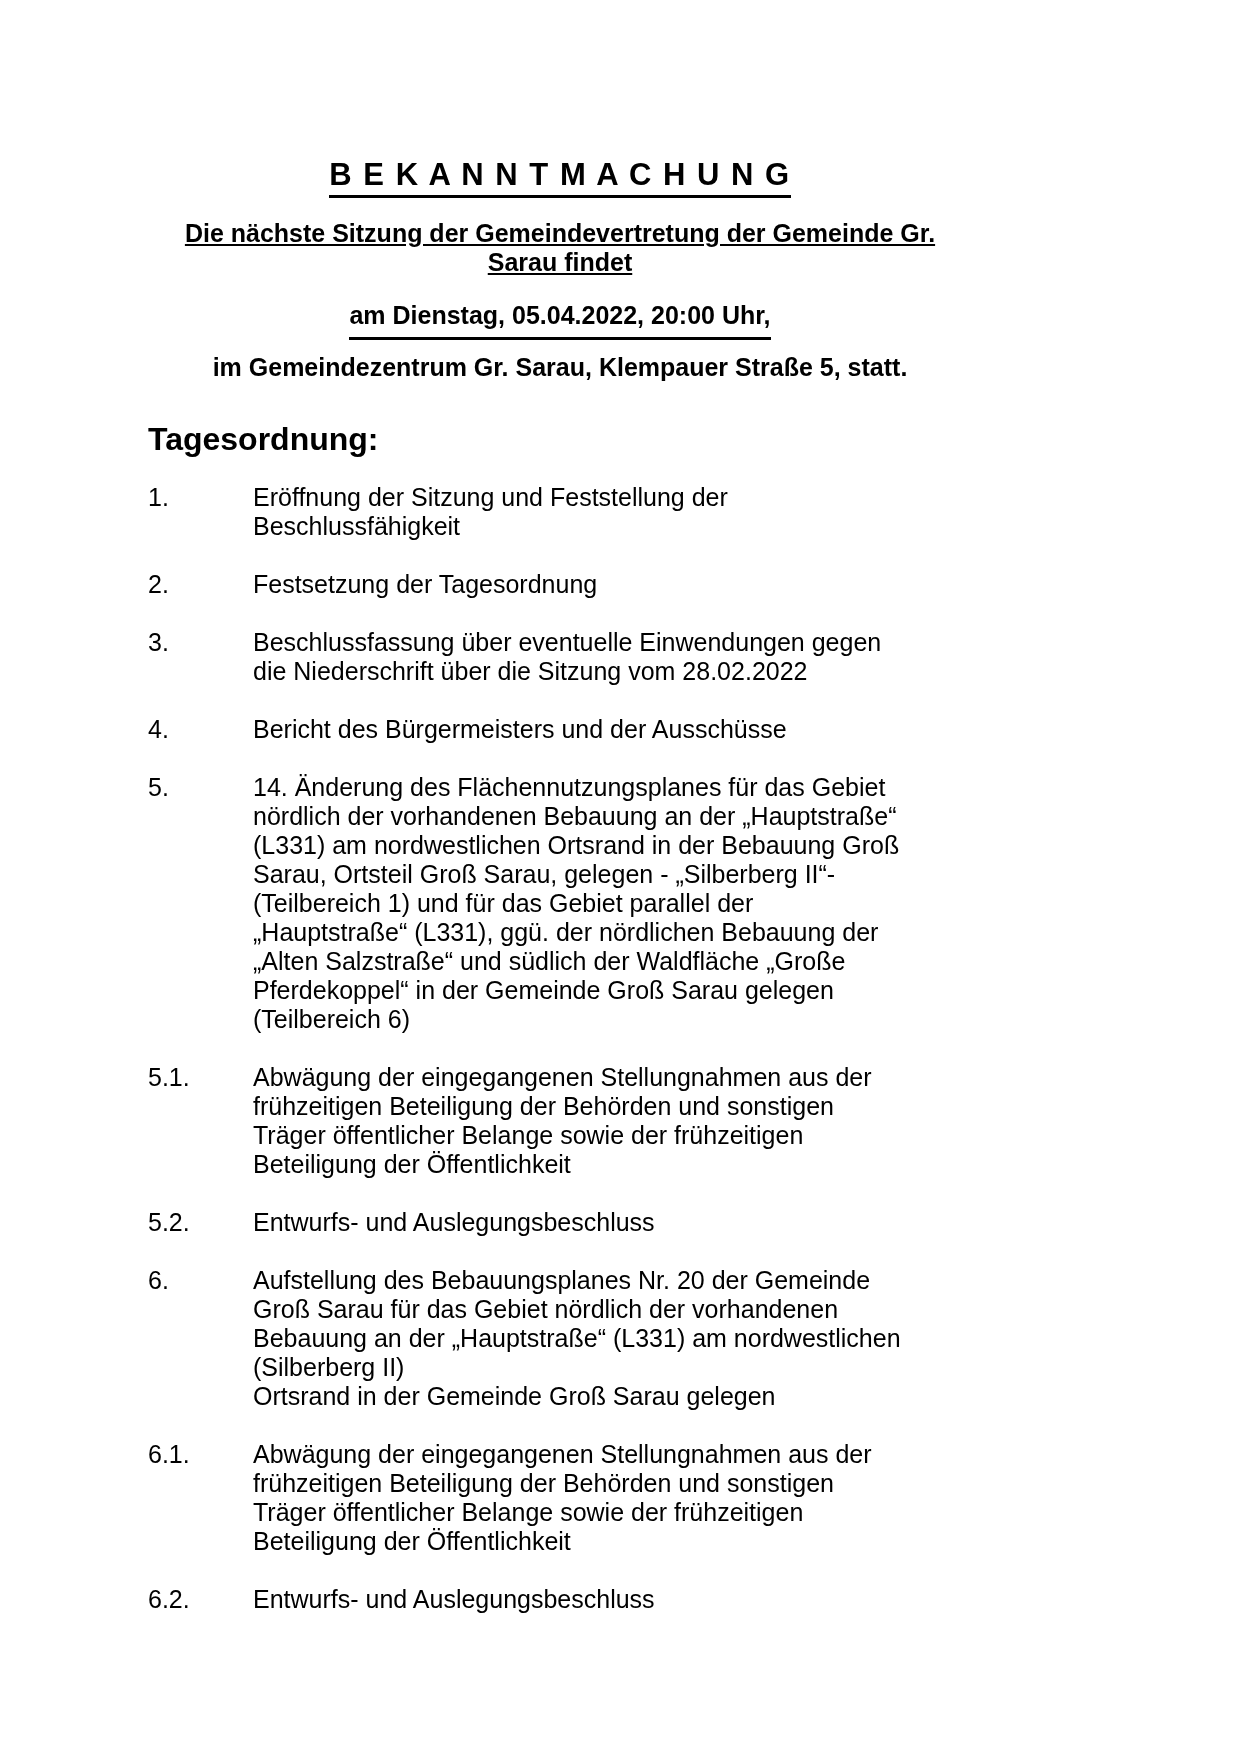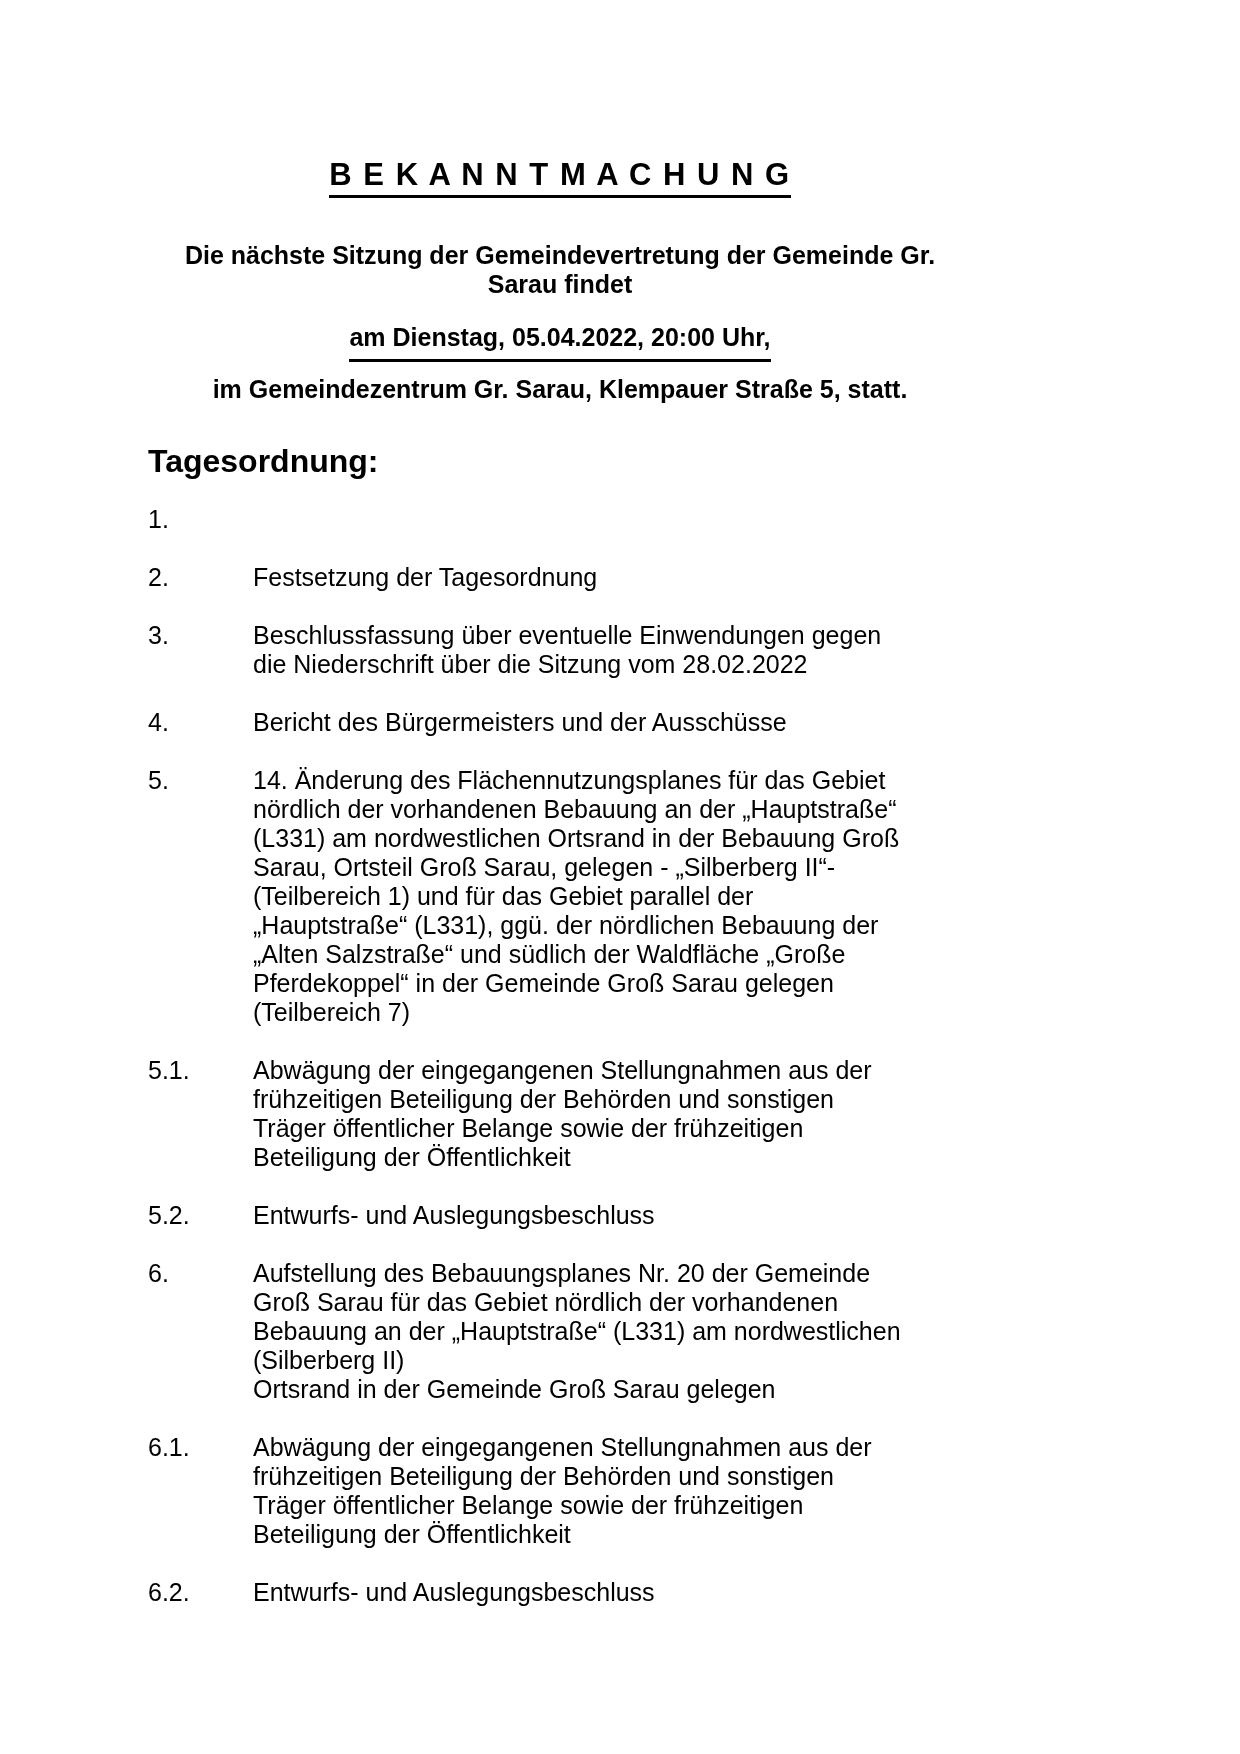--- a/index.html
+++ b/index.html
@@ -35,21 +35,21 @@
     border-bottom: 3px solid #000;
     padding-bottom: 3px;
   }
   p.intro {
     margin: 0;
     font-size: 25px;
     line-height: 29px;
     font-weight: bold;
     text-align: center;
   }
-  p.intro-1 { margin-top: 47px; }
+  p.intro-1 { margin-top: 25px; text-decoration: underline; }
   p.intro-2 { margin-top: 24px; }
   p.intro-3 { margin-top: 23px; }
   p.intro-2 .u-text {
     border-bottom: 3px solid #000;
     padding-bottom: 8px;
   }
   h2.agenda-heading {
     margin: 43px 0 0 0;
     font-size: 32px;
     line-height: 29px;
@@ -84,20 +84,24 @@
 
   <p class="intro intro-2"><span class="u-text">am Dienstag, 05.04.2022, 20:00 Uhr,</span></p>
 
   <p class="intro intro-3">im Gemeindezentrum Gr. Sarau, Klempauer Straße 5, statt.</p>
 
   <h2 class="agenda-heading">Tagesordnung:</h2>
 
   <div class="agenda" id="agenda-list">
       <div class="agenda-item">
         <div class="num">1.</div>
+        <div class="body">
+          <div class="line">Eröffnung der Sitzung und Feststellung der</div>
+          <div class="line">Beschlussfähigkeit</div>
+        </div>
       </div>
       <div class="agenda-item">
         <div class="num">2.</div>
         <div class="body">
           <div class="line">Festsetzung der Tagesordnung</div>
         </div>
       </div>
       <div class="agenda-item">
         <div class="num">3.</div>
         <div class="body">
@@ -115,21 +119,21 @@
         <div class="num">5.</div>
         <div class="body">
           <div class="line">14. Änderung des Flächennutzungsplanes für das Gebiet</div>
           <div class="line">nördlich der vorhandenen Bebauung an der „Hauptstraße“</div>
           <div class="line">(L331) am nordwestlichen Ortsrand in der Bebauung Groß</div>
           <div class="line">Sarau, Ortsteil Groß Sarau, gelegen - „Silberberg II“-</div>
           <div class="line">(Teilbereich 1) und für das Gebiet parallel der</div>
           <div class="line">„Hauptstraße“ (L331), ggü. der nördlichen Bebauung der</div>
           <div class="line">„Alten Salzstraße“ und südlich der Waldfläche „Große</div>
           <div class="line">Pferdekoppel“ in der Gemeinde Groß Sarau gelegen</div>
-          <div class="line">(Teilbereich 7)</div>
+          <div class="line">(Teilbereich 6)</div>
         </div>
       </div>
       <div class="agenda-item">
         <div class="num">5.1.</div>
         <div class="body">
           <div class="line">Abwägung der eingegangenen Stellungnahmen aus der</div>
           <div class="line">frühzeitigen Beteiligung der Behörden und sonstigen</div>
           <div class="line">Träger öffentlicher Belange sowie der frühzeitigen</div>
           <div class="line">Beteiligung der Öffentlichkeit</div>
         </div>

